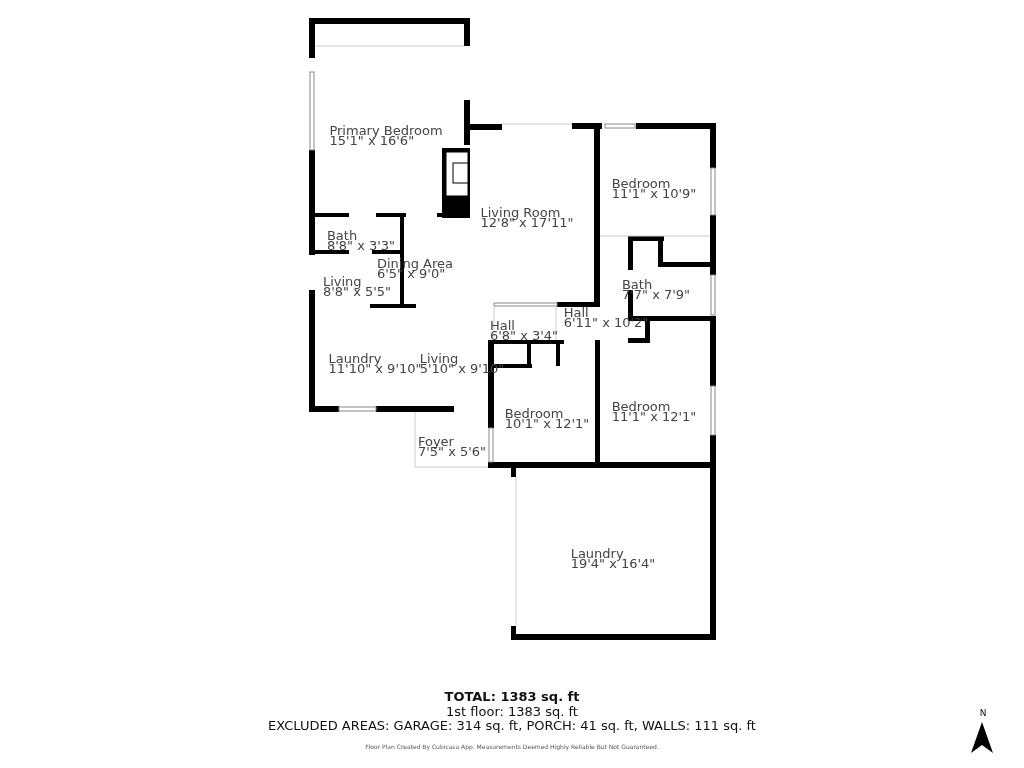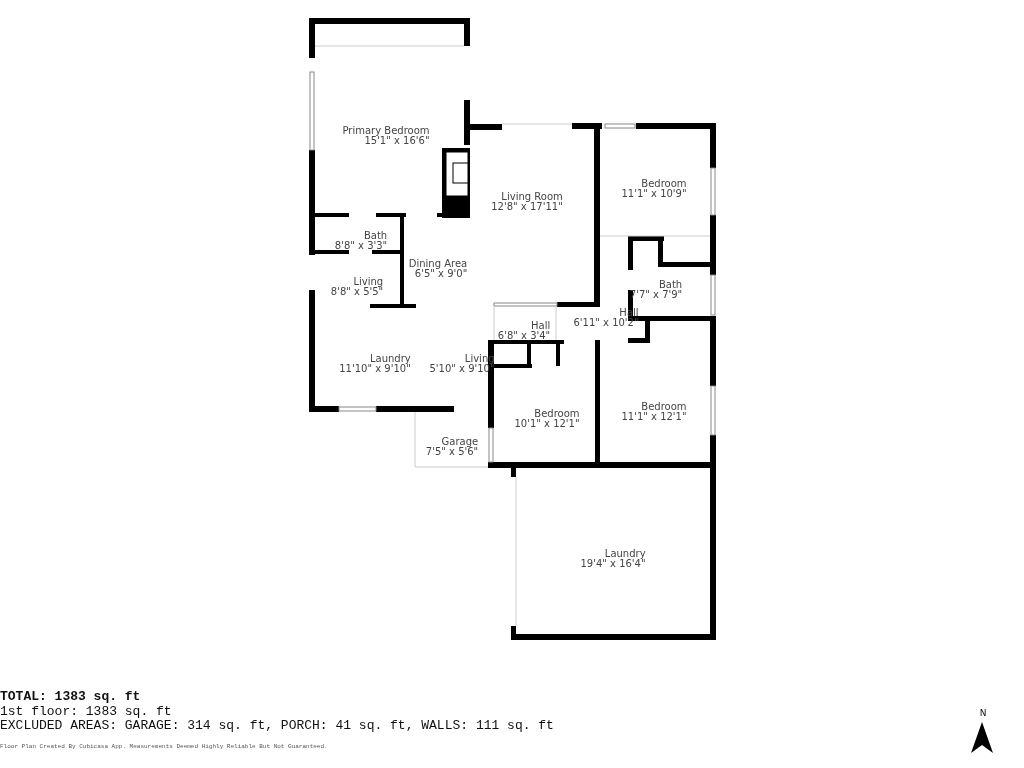--- a/index.html
+++ b/index.html
@@ -1,21 +1,21 @@
 <!DOCTYPE html>
 <html><head>
 <meta charset="utf-8">
 <style>
   html, body { margin:0; padding:0; background:#ffffff; }
   body { width:1024px; height:768px; position:relative; overflow:hidden; font-family:"DejaVu Sans", sans-serif; }
   #plan { position:absolute; left:0; top:0; }
-  .room-label { position:absolute; text-align:right; color:#444; font-size:10px; line-height:10px; transform:translate(-50%,-50%); white-space:nowrap; }
+  .room-label { position:absolute; text-align:left; color:#444; font-size:13px; line-height:10px; transform:translate(-50%,-50%); white-space:nowrap; }
   .room-label .name { display:block; }
   .room-label .dim { display:block; }
-  .footer { position:absolute; left:0; width:1024px; text-align:left; color:#111;font-family:Liberation Mono, monospace; }
+  .footer { position:absolute; left:0; width:1024px; text-align:center; color:#111; }
   .total { top:689px; font-size:13px; font-weight:bold; }
   .floor { top:704px; font-size:13px; }
   .excluded { top:718px; font-size:13px; }
   .credit { top:743px; font-size:6px; color:#555; }
   .north { position:absolute; left:968px; top:708px; width:30px; text-align:center; }
   .north .n { font-size:9px; color:#111; display:block; }
 </style>
 </head>
 <body>
 
@@ -110,25 +110,25 @@
     <span class="dim">15'1" x 16'6"</span>
   </div>
 <div class="room-label" style="left:361px;top:241px">
     <span class="name">Bath</span>
     <span class="dim">8'8" x 3'3"</span>
   </div>
 <div class="room-label" style="left:357px;top:287px">
     <span class="name">Living</span>
     <span class="dim">8'8" x 5'5"</span>
   </div>
-<div class="room-label" style="left:438px;top:269px">
+<div class="room-label" style="left:415px;top:269px">
     <span class="name">Dining Area</span>
     <span class="dim">6'5" x 9'0"</span>
   </div>
-<div class="room-label" style="left:527px;top:202px">
+<div class="room-label" style="left:527px;top:218px">
     <span class="name">Living Room</span>
     <span class="dim">12'8" x 17'11"</span>
   </div>
 <div class="room-label" style="left:654px;top:189px">
     <span class="name">Bedroom</span>
     <span class="dim">11'1" x 10'9"</span>
   </div>
 <div class="room-label" style="left:656px;top:290px">
     <span class="name">Bath</span>
     <span class="dim">7'7" x 7'9"</span>
@@ -151,21 +151,21 @@
   </div>
 <div class="room-label" style="left:547px;top:419px">
     <span class="name">Bedroom</span>
     <span class="dim">10'1" x 12'1"</span>
   </div>
 <div class="room-label" style="left:654px;top:412px">
     <span class="name">Bedroom</span>
     <span class="dim">11'1" x 12'1"</span>
   </div>
 <div class="room-label" style="left:452px;top:447px">
-    <span class="name">Garage</span>
+    <span class="name">Foyer</span>
     <span class="dim">7'5" x 5'6"</span>
   </div>
 <div class="room-label" style="left:613px;top:559px">
     <span class="name">Laundry</span>
     <span class="dim">19'4" x 16'4"</span>
   </div>
 
 <div class="footer total">TOTAL: 1383 sq. ft</div>
 <div class="footer floor">1st floor: 1383 sq. ft</div>
 <div class="footer excluded">EXCLUDED AREAS: GARAGE: 314 sq. ft, PORCH: 41 sq. ft, WALLS: 111 sq. ft</div>

